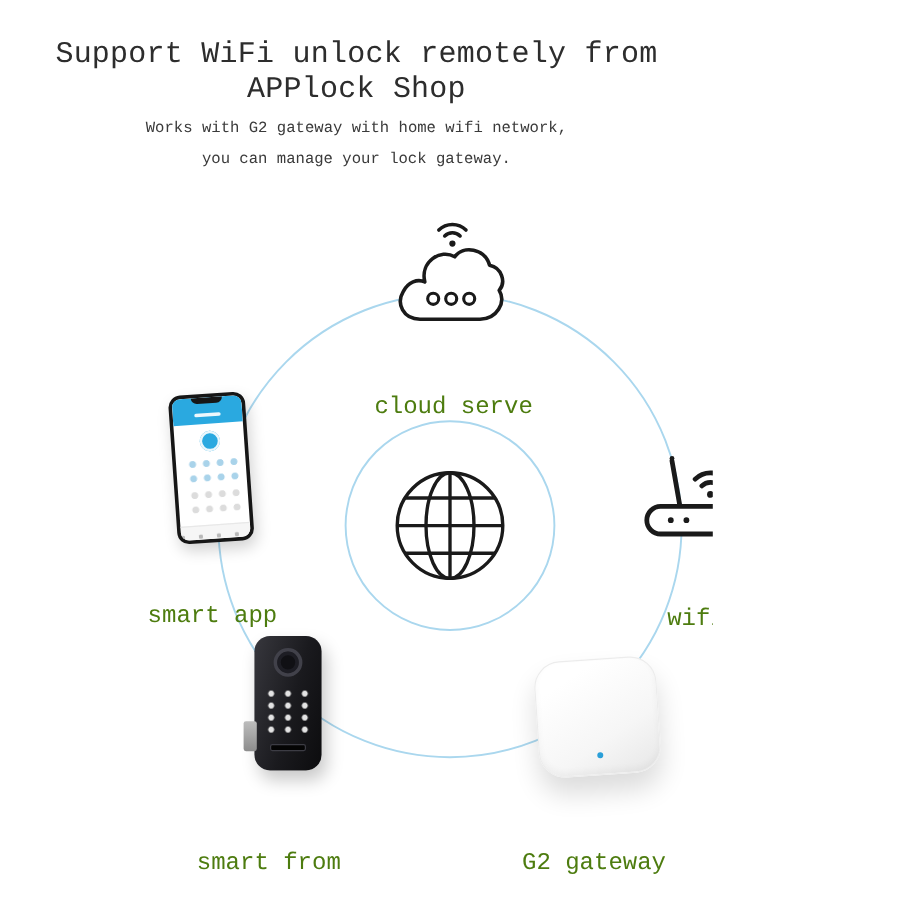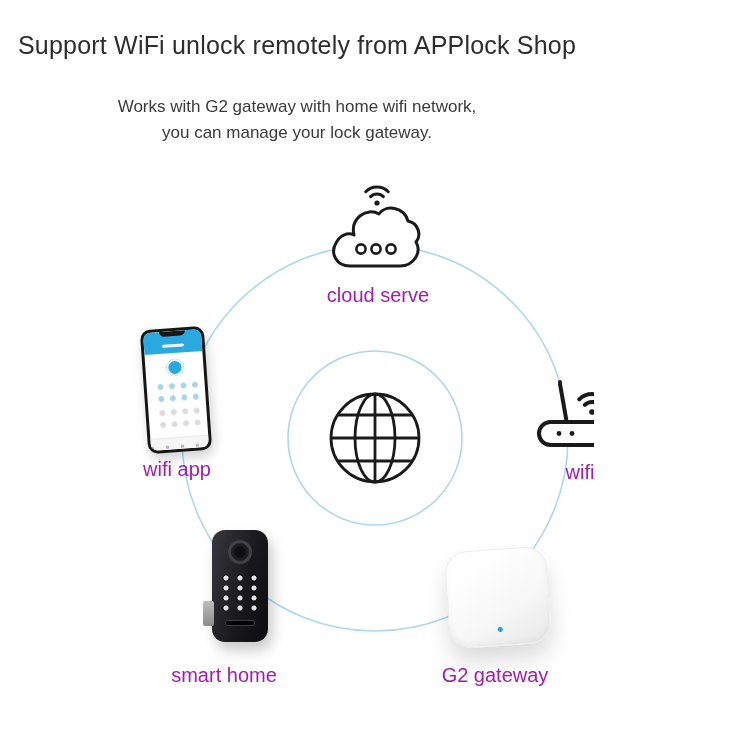--- a/index.html
+++ b/index.html
@@ -1,37 +1,37 @@
 <!DOCTYPE html>
 <html><head>
 <meta charset="utf-8">
 <style>
   html,body { margin:0; padding:0; background:#ffffff; }
   .stage {
     position:relative; width:594px; height:750px; background:#ffffff;
-    font-family:Liberation Sans, sans-serif; overflow:hidden;border-radius:19px;
+    font-family:Liberation Mono, monospace; overflow:hidden;border-radius:19px;
   }
 
   
   .title {
     position:absolute; top:31px; left:0; width:100%;
     text-align:center; font-size:25px; color:#2d2d2d; letter-spacing:.2px;
   }
   .subtitle {
     position:absolute; top:94px; left:0; width:100%;
-    text-align:center; font-size:17px; line-height:26px; color:#3a3a3a;
+    text-align:center; font-size:13px; line-height:26px; color:#3a3a3a;
   }
 
   
   .circles { position:absolute; left:0; top:0; }
 
   
   .node-label {
     position:absolute; transform:translateX(-50%);
-    font-size:20px; color:#a21caf; white-space:nowrap;
+    font-size:20px; color:#4d7c0f; white-space:nowrap;margin-top:44px;
   }
   #lbl-cloud   { left:378px; top:284px; }
   #lbl-app     { left:177px; top:458px; }
   #lbl-wifi    { left:580px; top:461px;text-align:right; }
   #lbl-lock    { left:224px; top:664px; }
   #lbl-gateway { left:495px; top:664px;text-align:right; }
 
   
   .icon { position:absolute; }
   #icon-cloud  { left:323px; top:176px; }
@@ -190,18 +190,18 @@
     <div class="lock-keypad"></div>
     <div class="lock-slot"></div>
     <div class="lock-latch"></div>
   </div>
 
   <div class="gateway">
     <div class="gw-led"></div>
   </div>
 
   <div class="node-label" id="lbl-cloud">cloud serve</div>
-  <div class="node-label" id="lbl-app">wifi app</div>
+  <div class="node-label" id="lbl-app">smart app</div>
   <div class="node-label" id="lbl-wifi">wifi</div>
-  <div class="node-label" id="lbl-lock">smart home</div>
+  <div class="node-label" id="lbl-lock">smart from</div>
   <div class="node-label" id="lbl-gateway">G2 gateway</div>
 
 </div>
 
 </body></html>

